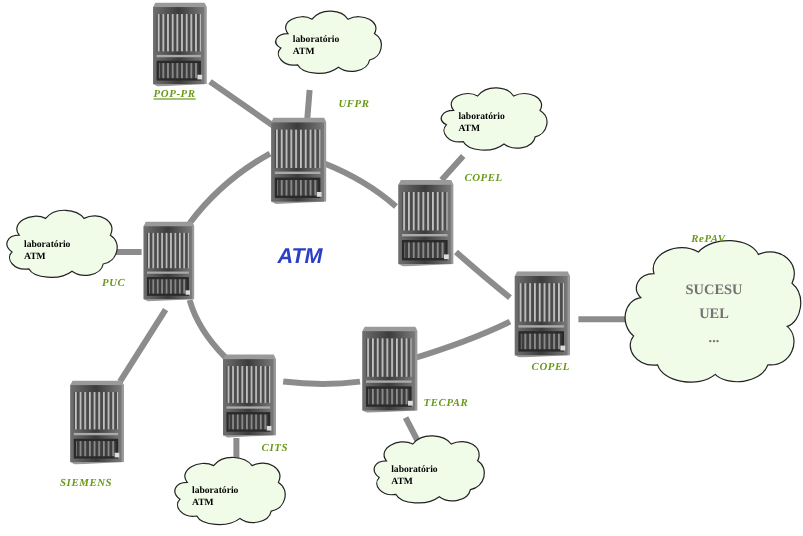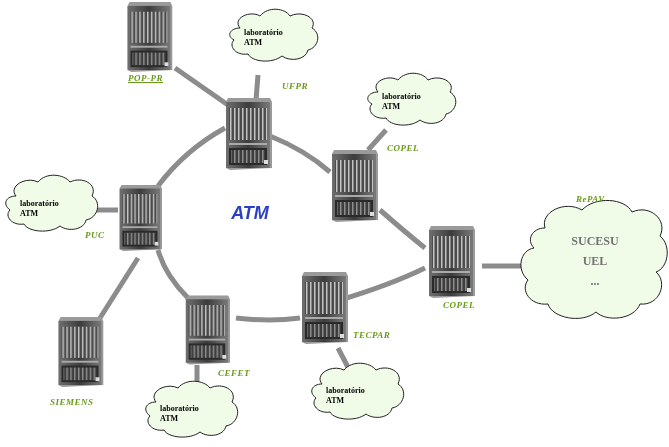--- a/index.html
+++ b/index.html
@@ -85,21 +85,21 @@
   <use href="#switch" x="182" y="294" width="48" height="72"></use>
   <use href="#switch" x="54" y="317" width="50" height="70"></use>
 </svg>
 
 <div class="label" style="left:128px;top:73px;color:#6a9a1a;text-decoration:underline;">POP-PR</div>
 <div class="label" style="left:266px;top:81px;color:#6a9a1a;margin-left:16px;">UFPR</div>
 <div class="label" style="left:387px;top:143px;color:#6a9a1a;">COPEL</div>
 <div class="label" style="left:85px;top:230px;color:#6a9a1a;font-style:italic;">PUC</div>
 <div class="label" style="left:443px;top:300px;color:#6a9a1a;text-align:center;">COPEL</div>
 <div class="label" style="left:353px;top:330px;color:#6a9a1a;">TECPAR</div>
-<div class="label" style="left:218px;top:368px;color:#6a9a1a;">CEFET</div>
+<div class="label" style="left:218px;top:368px;color:#6a9a1a;">CITS</div>
 <div class="label" style="left:50px;top:397px;color:#6a9a1a;text-align:center;">SIEMENS</div>
 <div class="label" style="left:576px;top:194px;color:#6a9a1a;text-align:right;">RePAV</div>
 
 <div class="cloud-text" style="left:244px;top:28px;width:60px;">
   <div>laboratório</div>
   <div>ATM</div>
 </div>
 <div class="cloud-text" style="left:382px;top:92px;width:60px;">
   <div>laboratório</div>
   <div>ATM</div>

